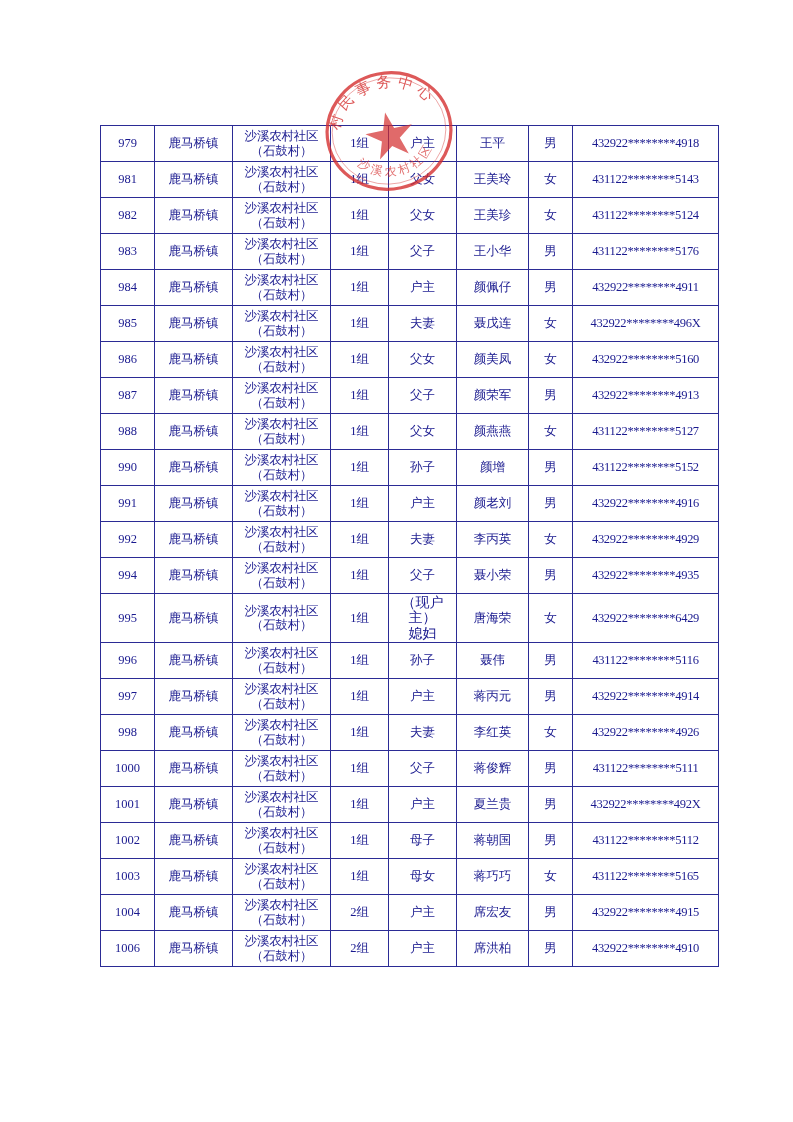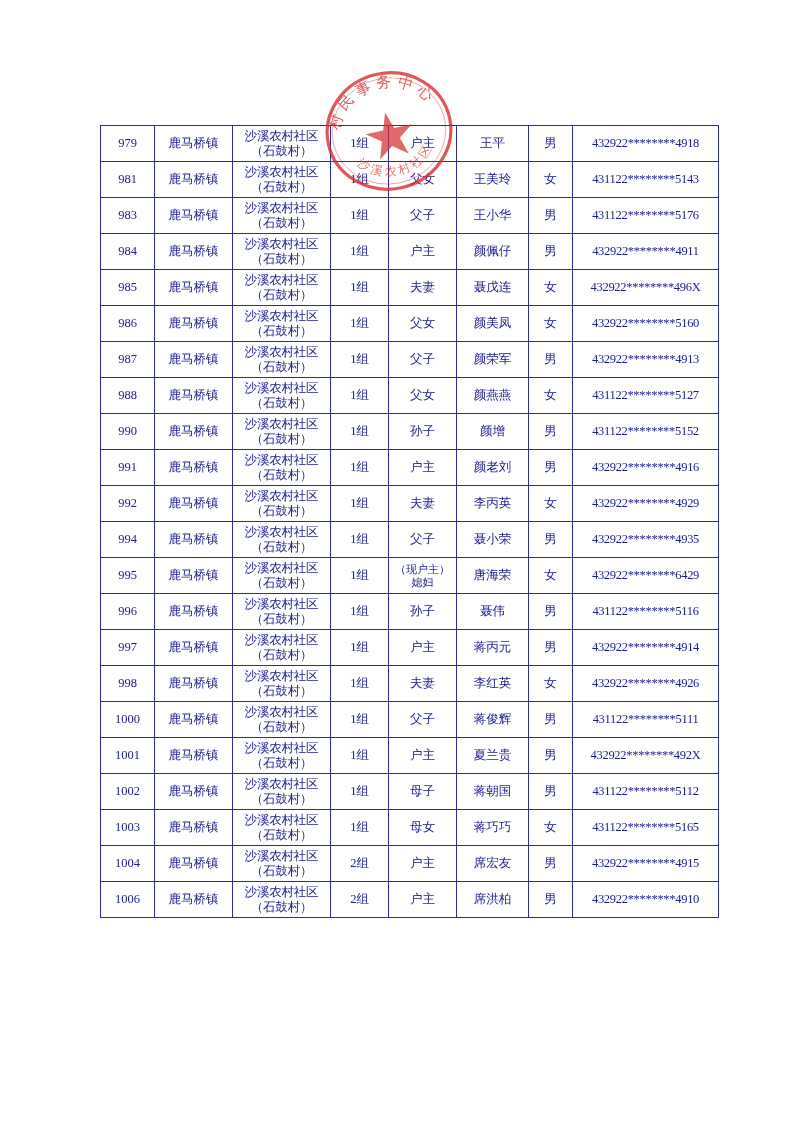--- a/index.html
+++ b/index.html
@@ -55,21 +55,21 @@
 
   .cell-village {
     font-size: 12px;
     line-height: 1.12;
     letter-spacing: -0.2px;
   }
   .cell-village .v2 {
     display: block;
   }
   .cell-rel.two-line {
-    font-size: 11px;
+    font-size: 14px;
     line-height: 1.1;
   }
   .cell-rel.two-line span {
     display: block;
   }
   .cell-id {
     font-family: "Liberation Serif", "DejaVu Serif", serif;
     font-size: 12.5px;
     letter-spacing: -0.3px;
     white-space: nowrap;
@@ -120,20 +120,30 @@
           </tr>
           <tr>
             <td class="cell-no">981</td>
             <td class="cell-town">鹿马桥镇</td>
             <td class="cell-village"><span class="v1">沙溪农村社区</span><span class="v2">（石鼓村）</span></td>
             <td class="cell-group">1组</td>
             <td class="cell-rel">父女</td>
             <td class="cell-name">王美玲</td>
             <td class="cell-sex">女</td>
             <td class="cell-id">431122********5143</td>
+          </tr>
+          <tr>
+            <td class="cell-no">982</td>
+            <td class="cell-town">鹿马桥镇</td>
+            <td class="cell-village"><span class="v1">沙溪农村社区</span><span class="v2">（石鼓村）</span></td>
+            <td class="cell-group">1组</td>
+            <td class="cell-rel">父女</td>
+            <td class="cell-name">王美珍</td>
+            <td class="cell-sex">女</td>
+            <td class="cell-id">431122********5124</td>
           </tr>
           <tr>
             <td class="cell-no">983</td>
             <td class="cell-town">鹿马桥镇</td>
             <td class="cell-village"><span class="v1">沙溪农村社区</span><span class="v2">（石鼓村）</span></td>
             <td class="cell-group">1组</td>
             <td class="cell-rel">父子</td>
             <td class="cell-name">王小华</td>
             <td class="cell-sex">男</td>
             <td class="cell-id">431122********5176</td>

